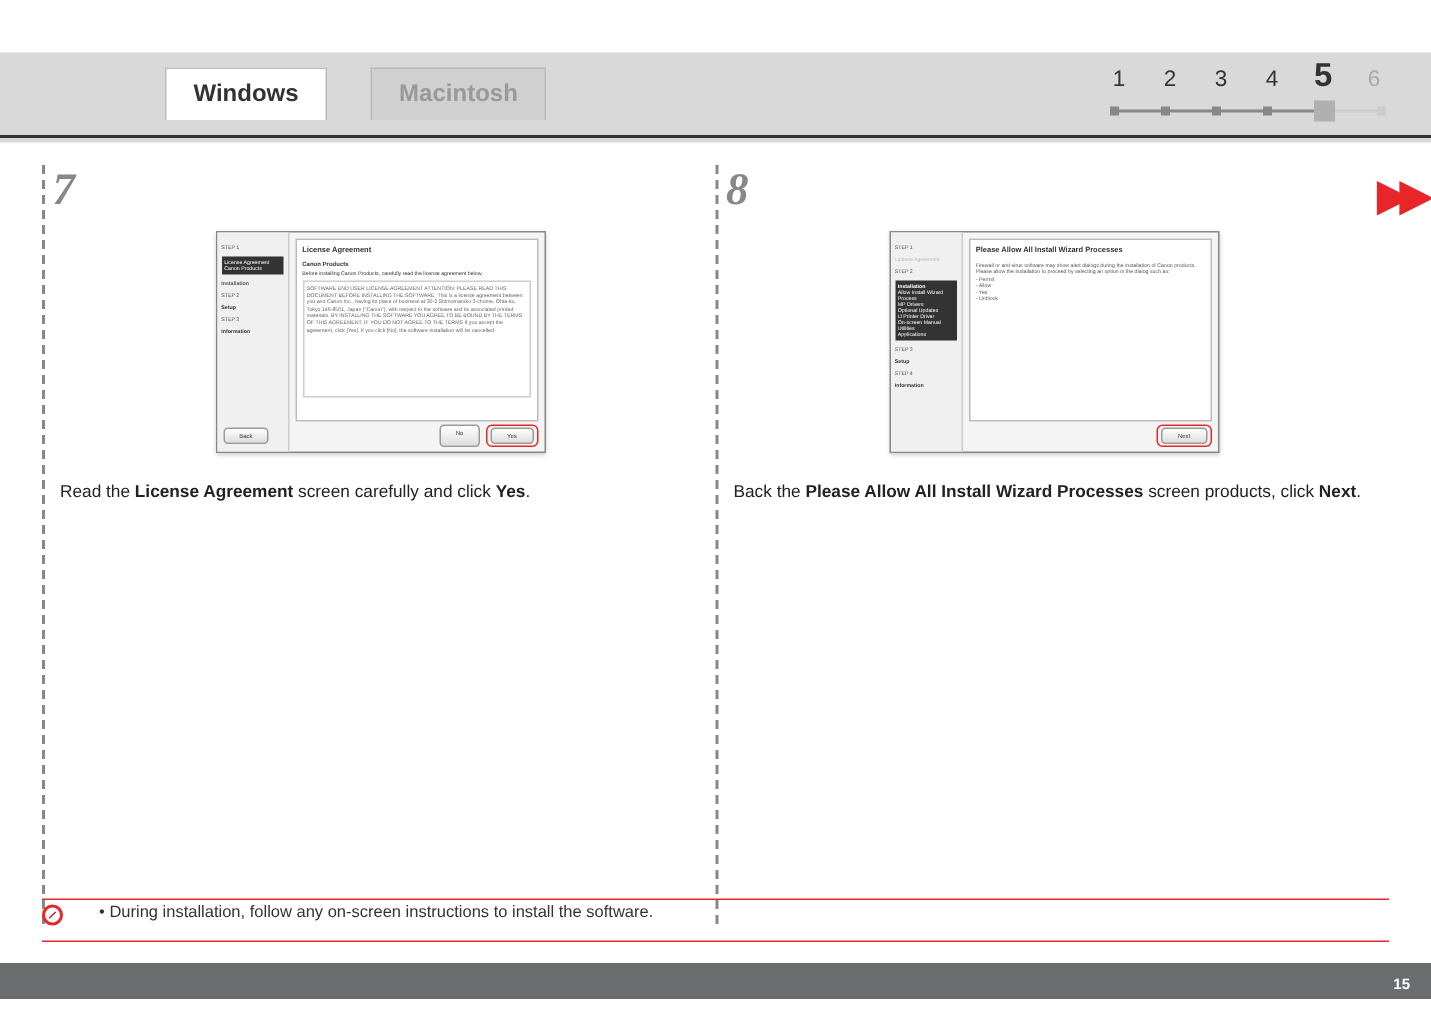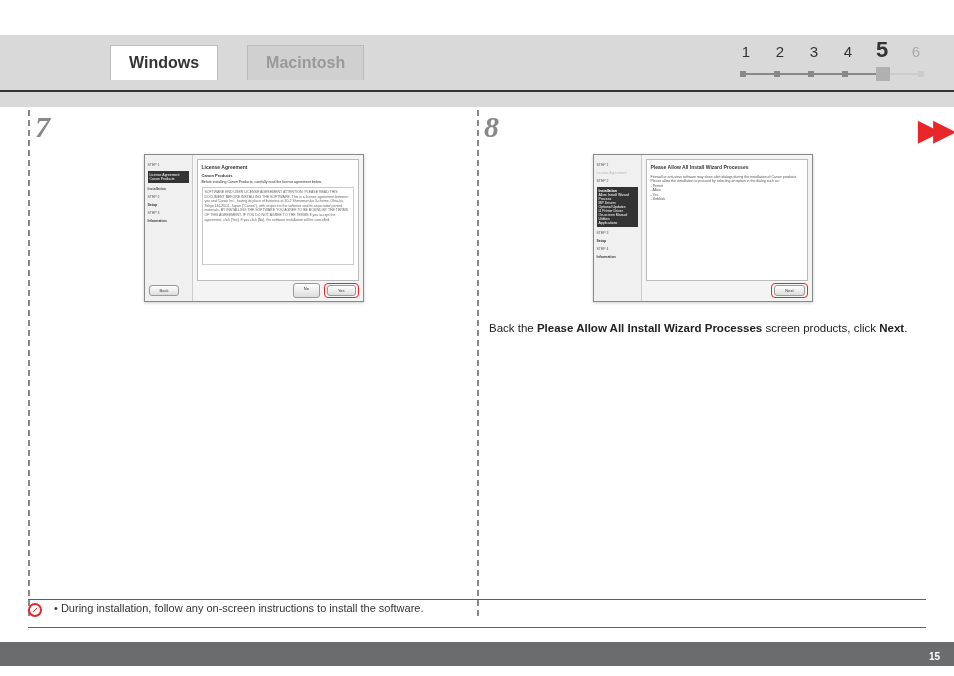--- a/index.html
+++ b/index.html
@@ -1,19 +1,19 @@
 <!DOCTYPE html>
 <html><head>
 <meta charset="utf-8">
 <style>
 * { box-sizing: border-box; margin: 0; padding: 0; }
 body { font-family: Arial, Helvetica, sans-serif; background: #fff; width: 954px; height: 676px; position: relative; }
 
 
-.header-band { position: absolute; top: 35px; left: 0; right: 0; height: 72px; background: #d9d9d9; }
+.header-band { position: absolute; top: 35px; left: 0; right: 0; height: 60px; background: #d9d9d9; }
 .tabs { position: absolute; left: 110px; top: 10px; display: flex; }
 .tab { padding: 8px 18px; font-size: 16px; font-weight: bold; border: 1px solid #bbb; border-bottom: none; margin-right: 4px; }
 .tab.active { background: #fff; color: #333; }
 .tab.inactive { background: #d0d0d0; color: #999; margin-left: 25px; }
 
 
 .steps { position: absolute; right: 30px; top: 2px; text-align: right; }
 .step-nums { display: flex; gap: 22px; font-size: 15px; color: #333; align-items: baseline; }
 .step-nums span { width: 12px; text-align: center; }
 .step-nums .current { font-size: 22px; font-weight: bold; }
@@ -50,21 +50,21 @@
 
 .caption { font-size: 11.5px; line-height: 1.4; color: #222; margin-bottom: 8px; }
 .caption b { font-weight: bold; }
 .subcap { font-size: 11.5px; color: #222; margin-top: 8px; }
 
 
 .next-arrows { position: absolute; right: 6px; top: 112px; color: #e8262a; font-size: 30px; letter-spacing: -8px; }
 
 
 .note-line { position: absolute; left: 28px; right: 28px; bottom: 76px; border-top: 1px solid #e8262a; }
-.note-row { position: absolute; left: 28px; right: 28px; bottom: 48px; display: flex; align-items: flex-start; gap: 12px; font-size: 11px; color: #333; border-bottom: 1px solid #e8262a; padding-bottom: 10px; }
+.note-row { position: absolute; left: 28px; right: 28px; bottom: 48px; display: flex; align-items: flex-start; gap: 24px; font-size: 11px; color: #333; border-bottom: 1px solid #e8262a; padding-bottom: 10px; }
 .note-icon { width: 14px; height: 14px; border: 2px solid #e8262a; border-radius: 50%; position: relative; flex-shrink: 0; margin-top: 1px; }
 .note-icon::after { content: ""; position: absolute; left: 2px; top: 2px; right: 2px; bottom: 2px; background: linear-gradient(135deg, transparent 42%, #e8262a 42%, #e8262a 58%, transparent 58%); border-radius: 50%; }
 
 
 .footer { position: absolute; left: 0; right: 0; bottom: 10px; height: 24px; background: #6a6c6e; }
 .page-num { position: absolute; right: 14px; bottom: 14px; color: #fff; font-size: 10px; font-weight: bold; }
 </style>
 </head>
 <body>
 
@@ -133,20 +133,23 @@
         <div class="ss-btn">Back</div>
         <div class="ss-btn-group">
           <div class="ss-btn">No</div>
           <div class="hl">
             <div class="ss-btn">Yes</div>
           </div>
         </div>
       </div>
     </div>
 
+    <div class="caption">
+      <span>Read the </span><b>License Agreement</b><span> screen carefully and click </span><b>Yes</b><span>.</span>
+    </div>
   </div>
 
   <div class="col">
     <div class="step-num">8</div>
 
     <div class="screenshot">
       <div class="ss-sidebar">
         <div class="lbl">STEP 1</div>
         <div class="lbl" style="color:#bbb">License Agreement</div>
         <div class="lbl">STEP 2</div>

